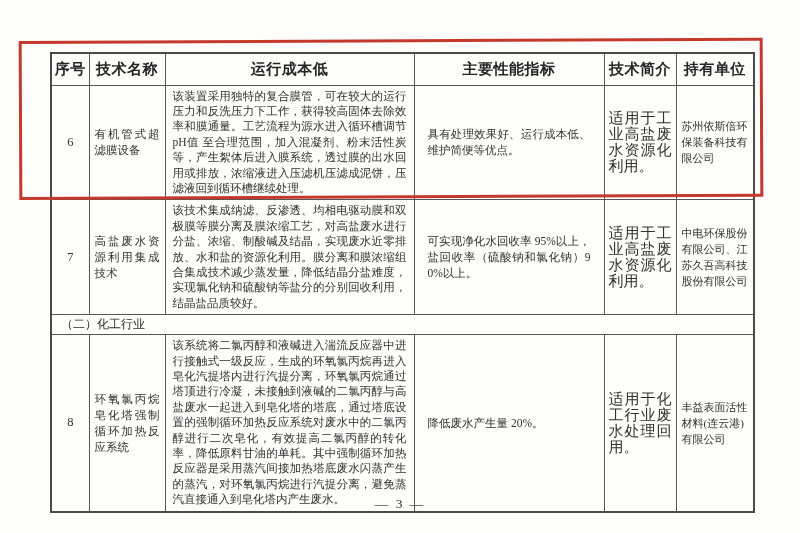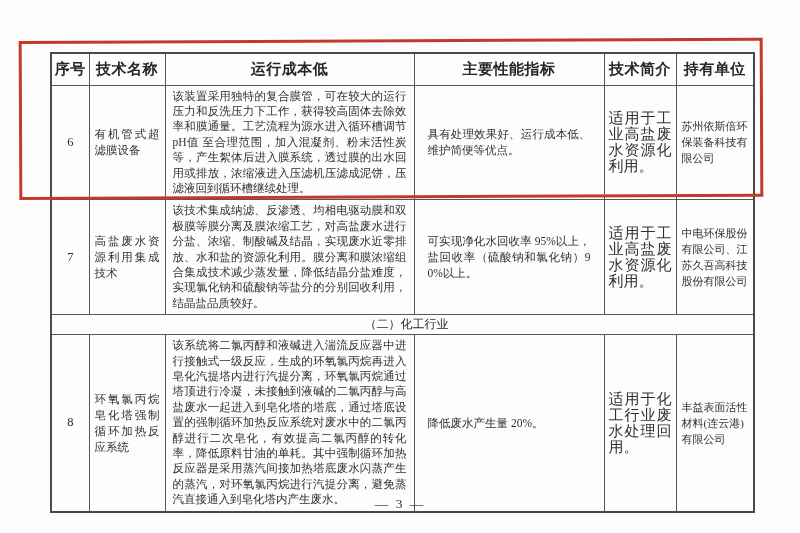--- a/index.html
+++ b/index.html
@@ -23,21 +23,21 @@
     border:1px solid #565656;vertical-align:middle;
     word-break:break-all;overflow:hidden;box-sizing:border-box;
   }
   th.hcell{
     font-family:"Liberation Sans","DejaVu Sans",sans-serif;
     font-weight:bold;font-size:15px;text-align:center;height:32px;
     color:#262626;letter-spacing:0.5px;
   }
   tr.r6 td{height:104px;}
   tr.r7 td{height:113px;margin-left:24px;}
-  tr.sec td{height:20px;text-align:center;}
+  tr.sec td{height:20px;}
   tr.r8 td{height:160px;}
   td.num{text-align:center;font-size:12.5px;}
   td.name{font-size:11.5px;line-height:16px;padding:0 5px;text-align:justify;}
   td.intro{font-size:11.5px;line-height:15.4px;padding:3px 7px;text-align:justify;}
   td.ind{font-size:11.5px;line-height:16px;padding:0 13px;text-align:justify;}
   td.scope{font-size:15px;line-height:16px;padding:0 4px;text-align:justify;}
   td.holder{font-size:11px;line-height:16px;padding:0 5px;text-align:left;}
   td.seccell{
     font-size:12px;padding-left:9px;text-align:left;color:#2a2a2a;
   }

